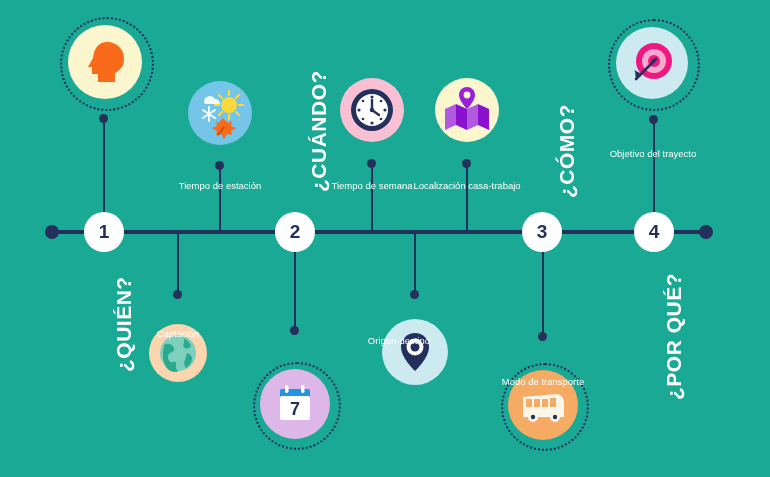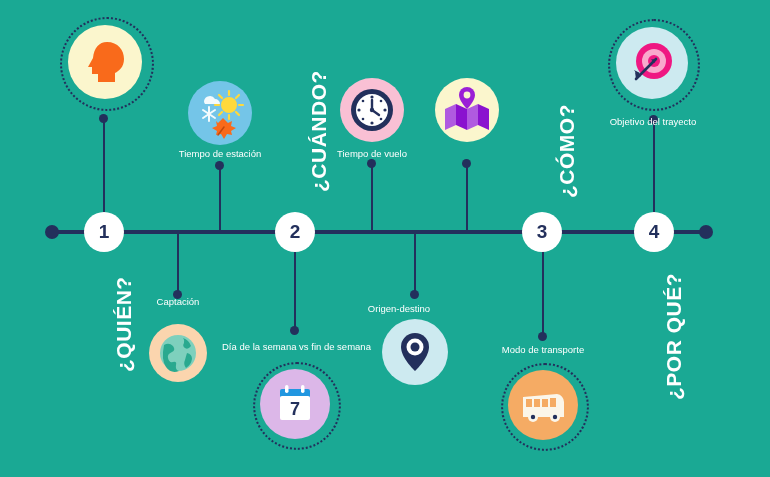--- a/index.html
+++ b/index.html
@@ -89,20 +89,21 @@
   }
 
   
   .cap-label {
     position: absolute;
     color: #ffffff;
     font-size: 9.5px;
     text-align: center;
     white-space: nowrap;
     z-index: 4;
+    margin-top: 32px;
   }
 
   .big-q {
     position: absolute;
     color: #ffffff;
     font-size: 21px;
     font-weight: bold;
     letter-spacing: 0.5px;
     white-space: nowrap;
     transform-origin: left top;
@@ -214,32 +215,33 @@
         <circle cx="35" cy="17" r="1.3"></circle>
           <circle cx="17" cy="35" r="1.3"></circle>
         <circle cx="35" cy="35" r="1.3"></circle>
           <circle cx="17" cy="17" r="1.3"></circle>
       </g>
       <line x1="26" y1="26" x2="26" y2="16" stroke="#23305c" stroke-width="2.4" stroke-linecap="round"></line>
       <line x1="26" y1="26" x2="33" y2="31" stroke="#23305c" stroke-width="2.4" stroke-linecap="round"></line>
       <circle cx="26" cy="26" r="2.2" fill="#23305c"></circle>
     </svg>
   </div>
-  <div class="cap-label" style="left:322px; top:148px; width:100px;">Tiempo de vuelo</div>
+  <div class="cap-label" style="left:322px; top:148px; width:100px;">Tiempo de semana</div>
 
   <div class="bubble" style="left:435px; top:78px; width:64px; height:64px; background:#fbf6cd;">
     <svg width="54" height="54" viewBox="0 0 54 54">
       <polygon points="5,26 16,21 16,42 5,47" fill="#b05ae0"></polygon>
       <polygon points="16,21 27,26 27,47 16,42" fill="#8a12cf"></polygon>
       <polygon points="27,26 38,21 38,42 27,47" fill="#b05ae0"></polygon>
       <polygon points="38,21 49,26 49,47 38,42" fill="#8a12cf"></polygon>
       <path d="M27 4 a8 8 0 0 1 8 8 c0 6 -8 14 -8 14 s-8 -8 -8 -14 a8 8 0 0 1 8 -8 Z" fill="#9b1fd6"></path>
       <circle cx="27" cy="12" r="3.4" fill="#fbf6cd"></circle>
     </svg>
   </div>
+  <div class="cap-label" style="left:400px; top:148px; width:134px;">Localización casa-trabajo</div>
 
   <div class="dotted-ring" style="left:608px; top:19px; width:88px; height:88px;"></div>
   <div class="bubble" style="left:616px; top:27px; width:72px; height:72px; background:#cdeaf0;">
     <svg width="56" height="56" viewBox="0 0 56 56">
       <circle cx="30" cy="26" r="18" fill="#ef1782"></circle>
       <circle cx="30" cy="26" r="12" fill="#f9a8cd"></circle>
       <circle cx="30" cy="26" r="6" fill="#ef1782"></circle>
       <line x1="12" y1="44" x2="32" y2="24" stroke="#23305c" stroke-width="2.6" stroke-linecap="round"></line>
       <path d="M32 24 l-5 0.5 l3.5 3.5 Z" fill="#23305c"></path>
       <path d="M12 44 l-1 -7 l6 4 Z" fill="#23305c"></path>
@@ -251,21 +253,20 @@
   <div class="cap-label" style="left:133px; top:296px; width:90px;">Captación</div>
   <div class="bubble" style="left:149px; top:324px; width:58px; height:58px; background:#fbd5ae;">
     <svg width="44" height="44" viewBox="0 0 44 44">
       <circle cx="22" cy="22" r="18" fill="#7ed0bd"></circle>
       <path d="M8 14 q5 -3 9 1 q3 4 -1 6 q-5 2 -4 6 q1 5 5 4 q4 -1 3 3 q-1 5 3 6 q-8 3 -13 -4 q-5 -7 -2 -22 Z" fill="#2aa98f"></path>
       <path d="M27 7 q6 2 8 8 q-3 4 -6 2 q-3 -2 -1 -5 q1 -3 -1 -5 Z" fill="#2aa98f"></path>
       <path d="M31 22 q5 1 5 6 q-1 6 -6 9 q-3 -4 -1 -8 q1 -4 2 -7 Z" fill="#2aa98f"></path>
     </svg>
   </div>
 
-  <div class="cap-label" style="left:222px; top:341px; width:146px;">Día de la semana vs fin de semana</div>
   <div class="dotted-ring" style="left:253px; top:362px; width:84px; height:84px;"></div>
   <div class="bubble" style="left:260px; top:369px; width:70px; height:70px; background:#dcb7e8;">
     <svg width="48" height="48" viewBox="0 0 48 48">
       <rect x="9" y="9" width="30" height="9" rx="2" fill="#2196e0"></rect>
       <rect x="9" y="16" width="30" height="24" rx="2" fill="#ffffff"></rect>
       <rect x="14" y="5" width="3.5" height="8" rx="1.7" fill="#ffffff"></rect>
       <rect x="30" y="5" width="3.5" height="8" rx="1.7" fill="#ffffff"></rect>
       <text x="24" y="35" text-anchor="middle" font-family="'Liberation Sans', sans-serif" font-size="18" font-weight="bold" fill="#23305c">7</text>
     </svg>
   </div>

